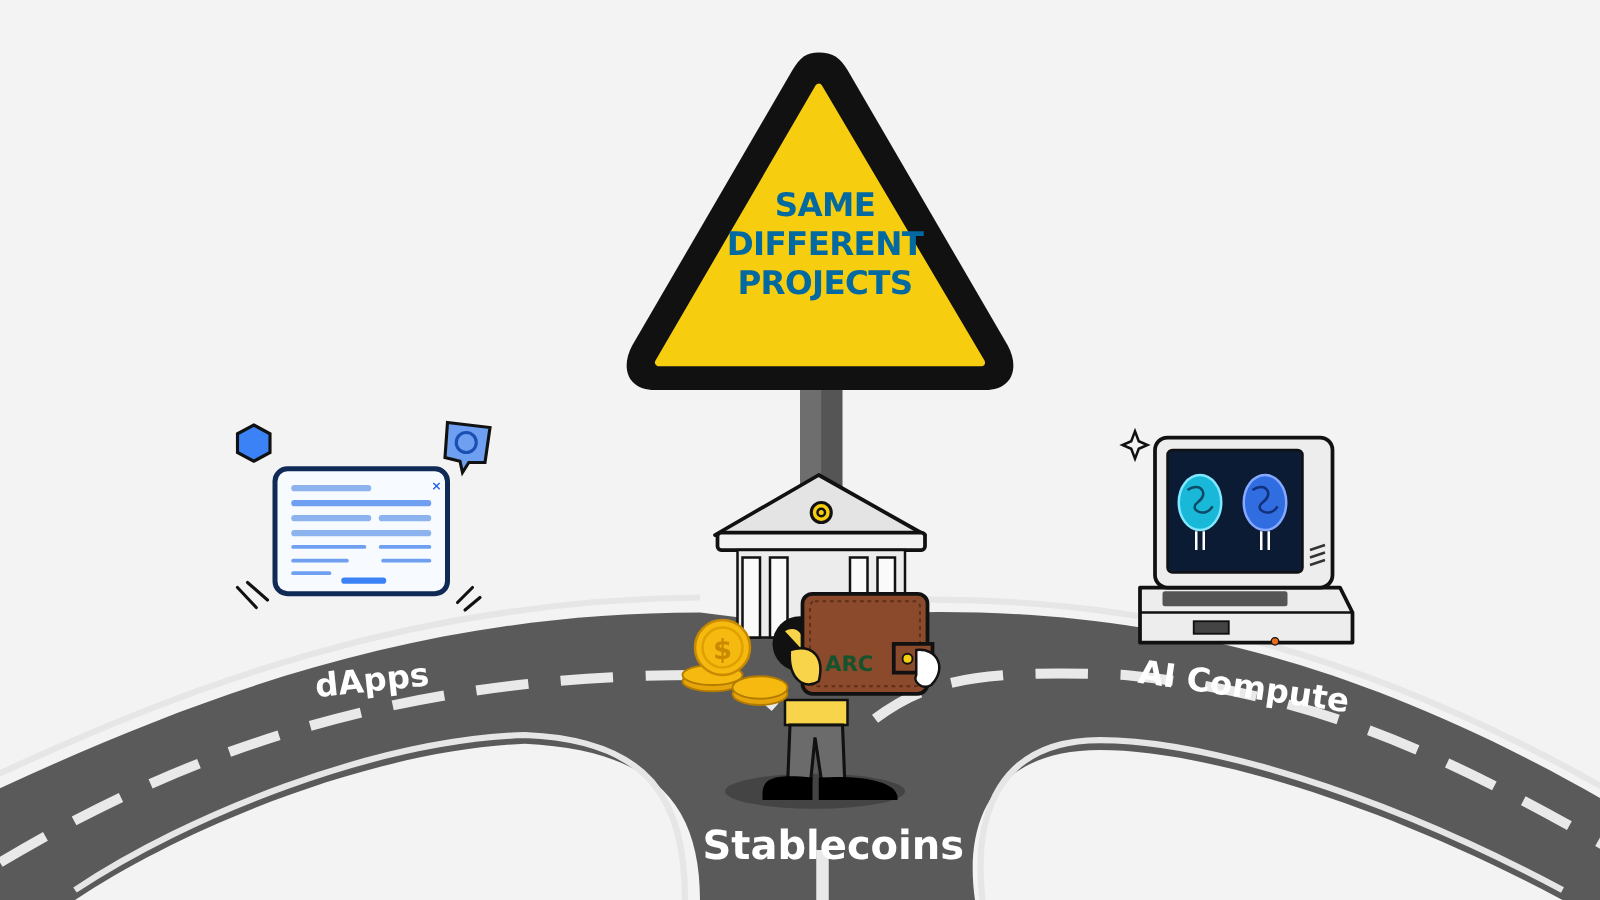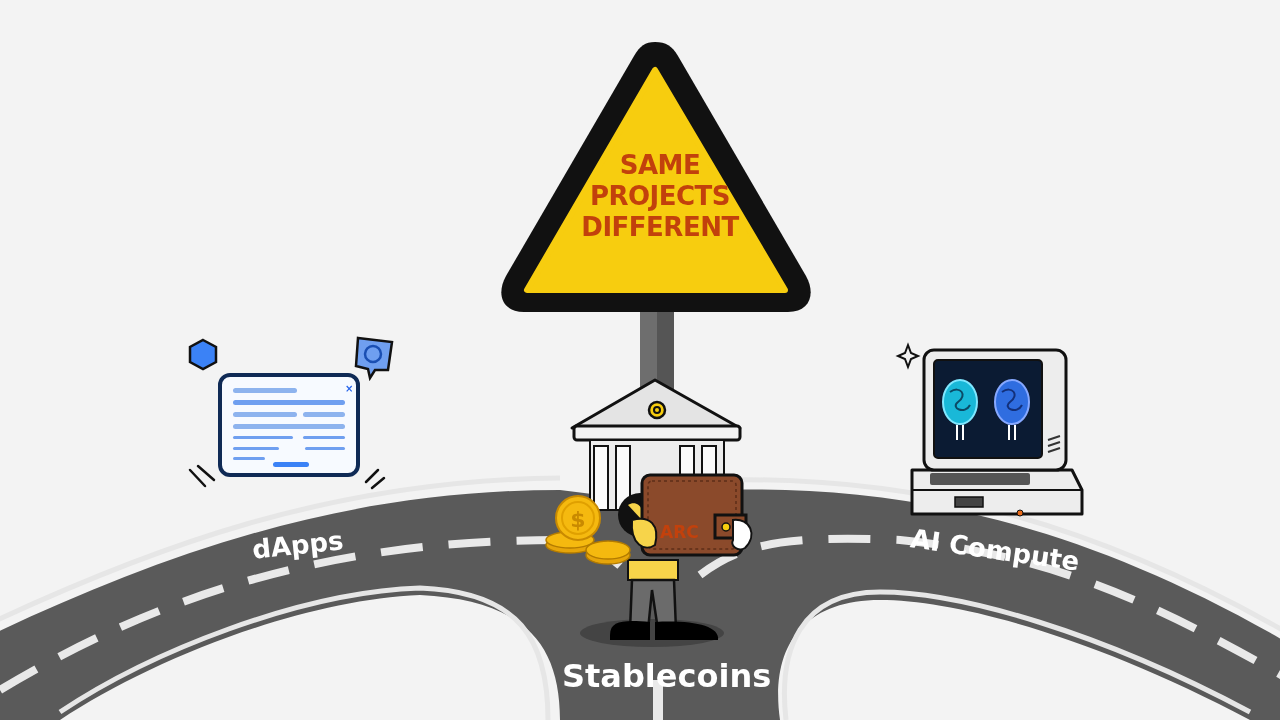--- a/index.html
+++ b/index.html
@@ -11,21 +11,21 @@
   }
   .scene { position: absolute; left: 0; top: 0; width: 1280px; height: 720px; }
   .label {
     position: absolute; color: #ffffff; font-weight: bold;
     font-family: "DejaVu Sans", sans-serif;
     white-space: nowrap;
   }
   .sign-text {
     position: absolute; left: 560px; top: 150px; width: 200px;
     text-align: center; font-weight: bold; font-size: 26px; line-height: 31px;
-    color: #c2410c; font-family: "DejaVu Sans", sans-serif; letter-spacing: -0.5px;
+    color: #0369a1; font-family: "DejaVu Sans", sans-serif; letter-spacing: -0.5px;
   }
   .sign-text div { display: block; }
 </style>
 </head>
 <body>
 
 <svg class="scene" width="1280" height="720" viewBox="0 0 1280 720" xmlns="http://www.w3.org/2000/svg">
 
   <g>
 
@@ -129,21 +129,21 @@
     <ellipse cx="960" cy="402" rx="17" ry="22" fill="#19b8d8" stroke="#7fe7ff" stroke-width="2"></ellipse>
     <ellipse cx="1012" cy="402" rx="17" ry="22" fill="#2f6de0" stroke="#86a8ff" stroke-width="2"></ellipse>
     <path d="M 950 392 C 960 385, 968 395, 958 402 C 950 408, 965 415, 970 405" fill="none" stroke="#0b4a66" stroke-width="2"></path>
     <path d="M 1002 392 C 1012 385, 1020 395, 1010 402 C 1002 408, 1017 415, 1022 405" fill="none" stroke="#13307a" stroke-width="2"></path>
     <path d="M 957 425 L 957 440 M 963 425 L 963 440 M 1009 425 L 1009 440 M 1015 425 L 1015 440" stroke="#fff" stroke-width="2"></path>
   </g>
 </svg>
 
 <div class="sign-text">
   <div>SAME</div>
+  <div>DIFFERENT</div>
   <div>PROJECTS</div>
-  <div>DIFFERENT</div>
 </div>
 
-<div class="label" style="left:660px; top:522px; font-size:17px; color:#c2410c;text-align:center;">ARC</div>
+<div class="label" style="left:660px; top:522px; font-size:17px; color:#14532d;text-align:center;">ARC</div>
 
 <div class="label" style="left:252px; top:530px; font-size:26px; transform: rotate(-6deg);">dApps</div>
 <div class="label" style="left:562px; top:657px; font-size:32px;">Stablecoins</div>
 <div class="label" style="left:910px; top:535px; font-size:26px; transform: rotate(8deg);">AI Compute</div>
 
 </body></html>

